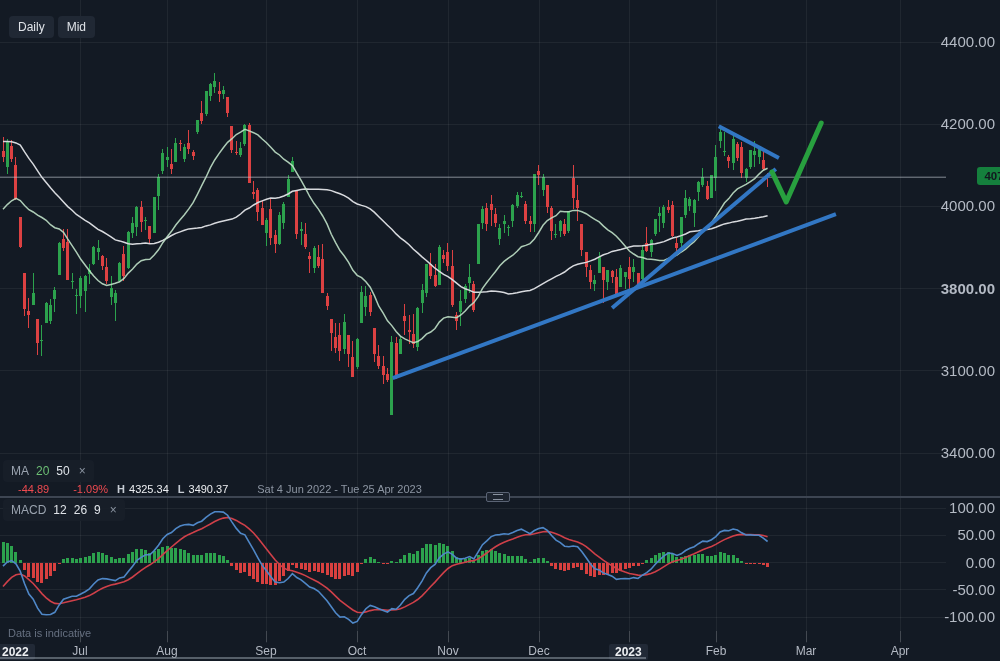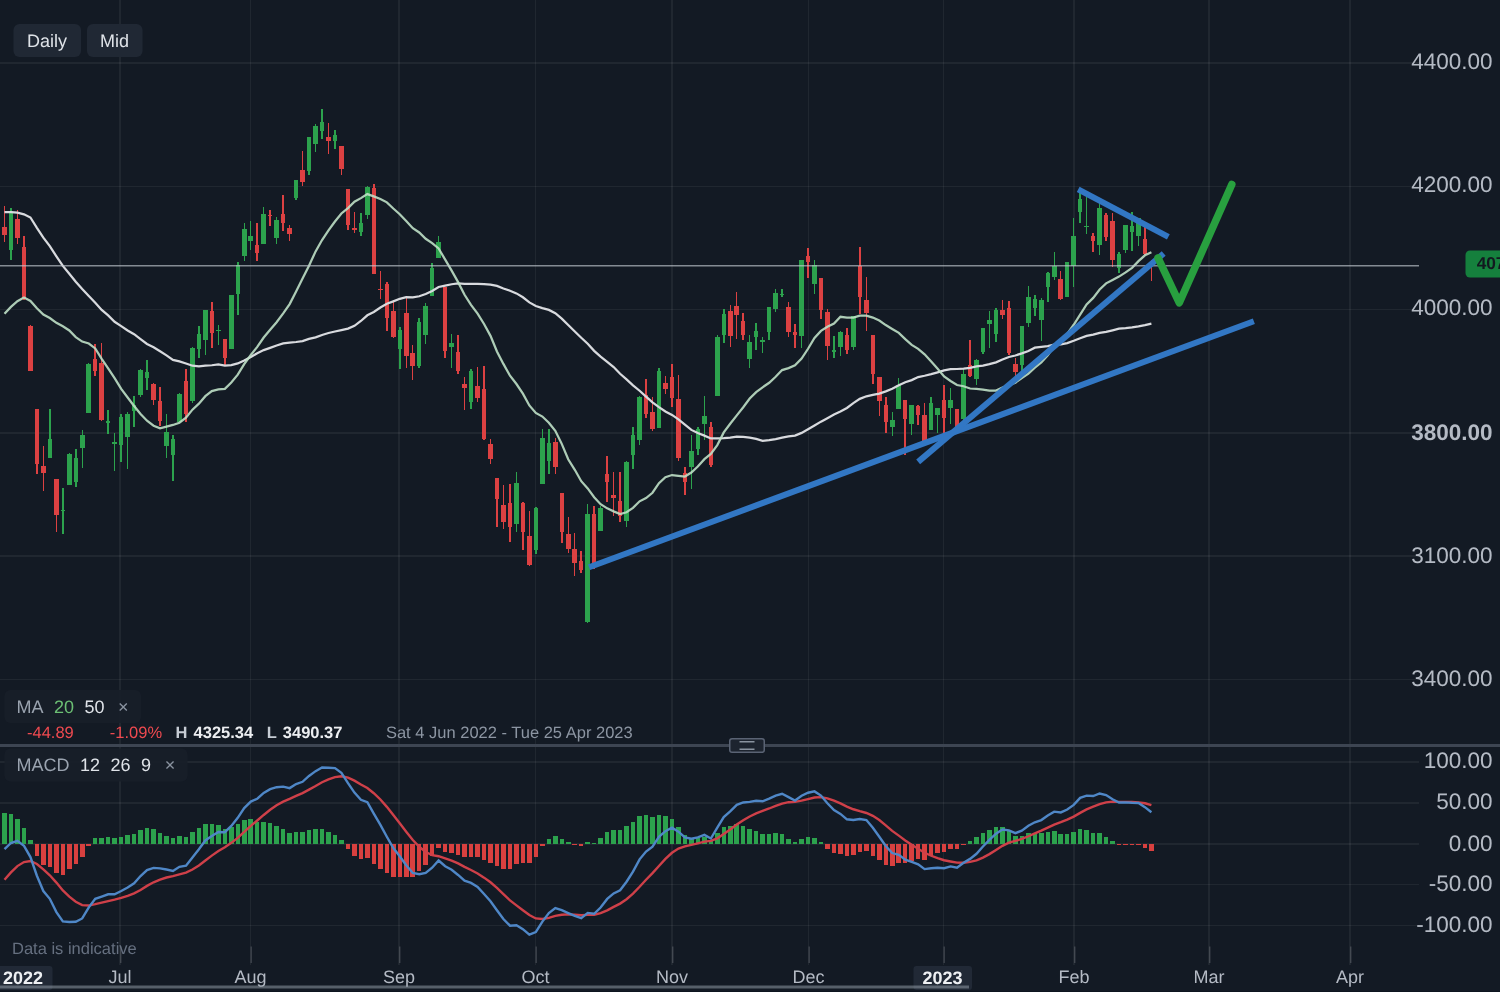--- a/index.html
+++ b/index.html
@@ -12,21 +12,21 @@
   .pill{position:absolute;background:rgba(24,30,41,0.92);border-radius:4px;height:22px;
         display:flex;align-items:center;padding:0 8px;gap:7px;font-size:12px;z-index:5;}
   .pill .t{color:#9aa3af;}
   .pill .p{color:#dfe3e8;}
   .pill .p-green{color:#6cbf74;}
   .pill .x{color:#8a93a0;font-size:12px;cursor:pointer;margin-left:2px;}
   .stats{position:absolute;left:3px;top:482px;height:14px;display:flex;align-items:center;
          gap:9px;font-size:11px;z-index:5;white-space:nowrap;}
   .stats .neg{color:#ef4a50;margin-left:15px;}
   .stats .hl-lab{color:#c6ccd4;font-weight:bold;}
-  .stats .hl-val{color:#eceef1;font-weight:bold;margin-left:-5px;}
+  .stats .hl-val{color:#eceef1;font-weight:normal;margin-left:-5px;}
   .stats .range{color:#8c95a2;margin-left:20px;}
   .divider{position:absolute;left:0;top:496px;width:1000px;height:2px;background:#3d4552;z-index:4;}
   .divider-handle{position:absolute;left:486px;top:-4px;width:24px;height:10px;background:#1d242f;
         border:1px solid #5a6374;border-radius:2px;box-sizing:border-box;cursor:row-resize;
         display:flex;align-items:center;justify-content:center;}
   .divider-handle i{display:block;width:10px;height:4px;border-top:1px solid #8a93a0;
         border-bottom:1px solid #8a93a0;}
   .axis-label{position:absolute;color:#b4bac4;font-size:15px;line-height:14px;z-index:3;}
   .paxis-label{right:5px;width:60px;text-align:right;}
   .taxis-label{text-align:center;width:50px;font-size:12px;}

